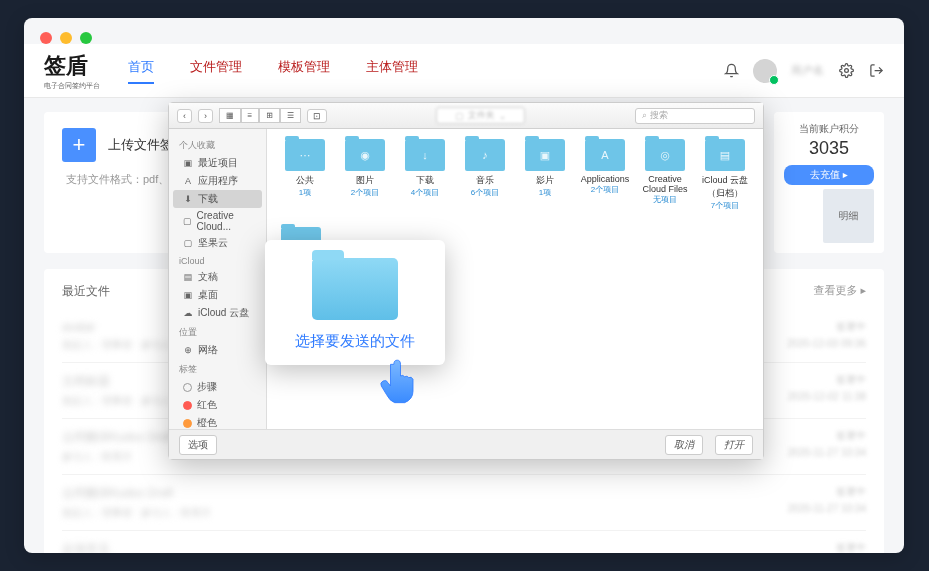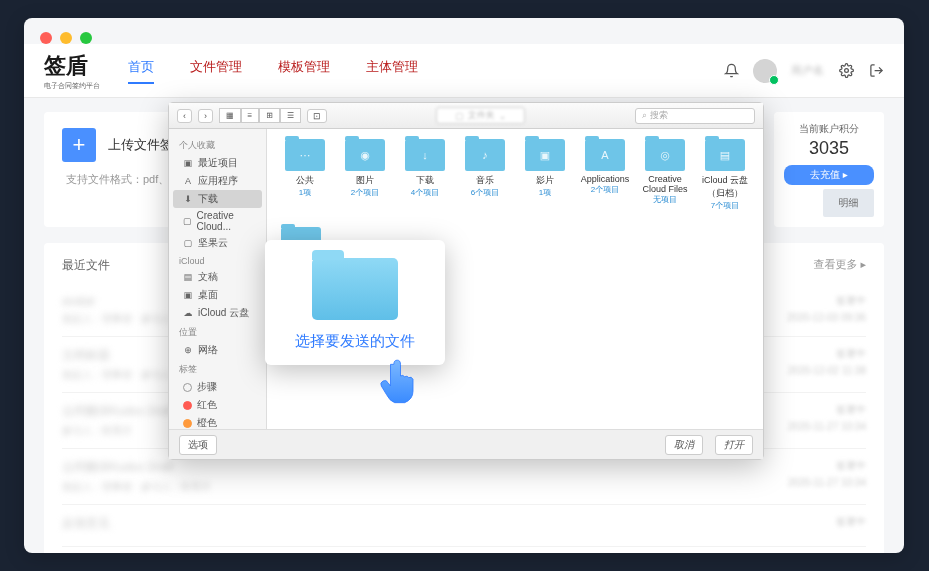--- a/index.html
+++ b/index.html
@@ -24,21 +24,21 @@
 .upload-row { display:flex; gap:14px; }
 .upload-box { flex:1; background:#fff; border-radius:4px; padding:16px 18px; }
 .upload-top { display:flex; align-items:center; gap:12px; }
 .plus-btn { width:34px; height:34px; background:#4a90ff; border-radius:3px; color:#fff; font-size:22px; display:flex; align-items:center; justify-content:center; cursor:pointer; }
 .upload-tl { font-size:13px; color:#333; }
 .upload-sub { font-size:11px; color:#999; margin-top:10px; margin-left:4px; }
 .points-box { width:110px; background:#fff; border-radius:4px; padding:10px; text-align:center; }
 .pt-lbl { font-size:10px; color:#666; }
 .pt-val { font-size:18px; font-weight:500; color:#333; margin:2px 0 6px; }
 .pt-btn1 { background:#4a90ff; color:#fff; font-size:10px; padding:3px 0; border-radius:8px; margin-bottom:4px; cursor:pointer; }
-.pt-btn2 { background:#e4e9ef; color:#666; font-size:10px; padding:7px 0; border-radius:2px; cursor:pointer;margin-left:39px; }
+.pt-btn2 { background:#e4e9ef; color:#666; font-size:10px; padding:20px 0; border-radius:2px; cursor:pointer;margin-left:39px; }
 .recent { margin-top:16px; background:#fff; border-radius:4px; padding:14px 18px; }
 .recent-hd { display:flex; justify-content:space-between; font-size:12px; color:#666; margin-bottom:10px; }
 .more { font-size:11px; color:#999; cursor:pointer;text-align:center; }
 .file-row { padding:10px 0; border-bottom:1px solid #f2f2f2; display:flex; justify-content:space-between; }
 .fr-l { flex:1; }
 .fr-t { font-size:12px; color:#ccc; filter:blur(3px); margin-bottom:4px; }
 .fr-m { font-size:10px; color:#ccc; filter:blur(3px); }
 .fr-r { text-align:right; }
 .fr-st { font-size:10px; color:#ccc; filter:blur(2px); margin-bottom:4px; }
 .fr-dt { font-size:10px; color:#ccc; filter:blur(2px); }

